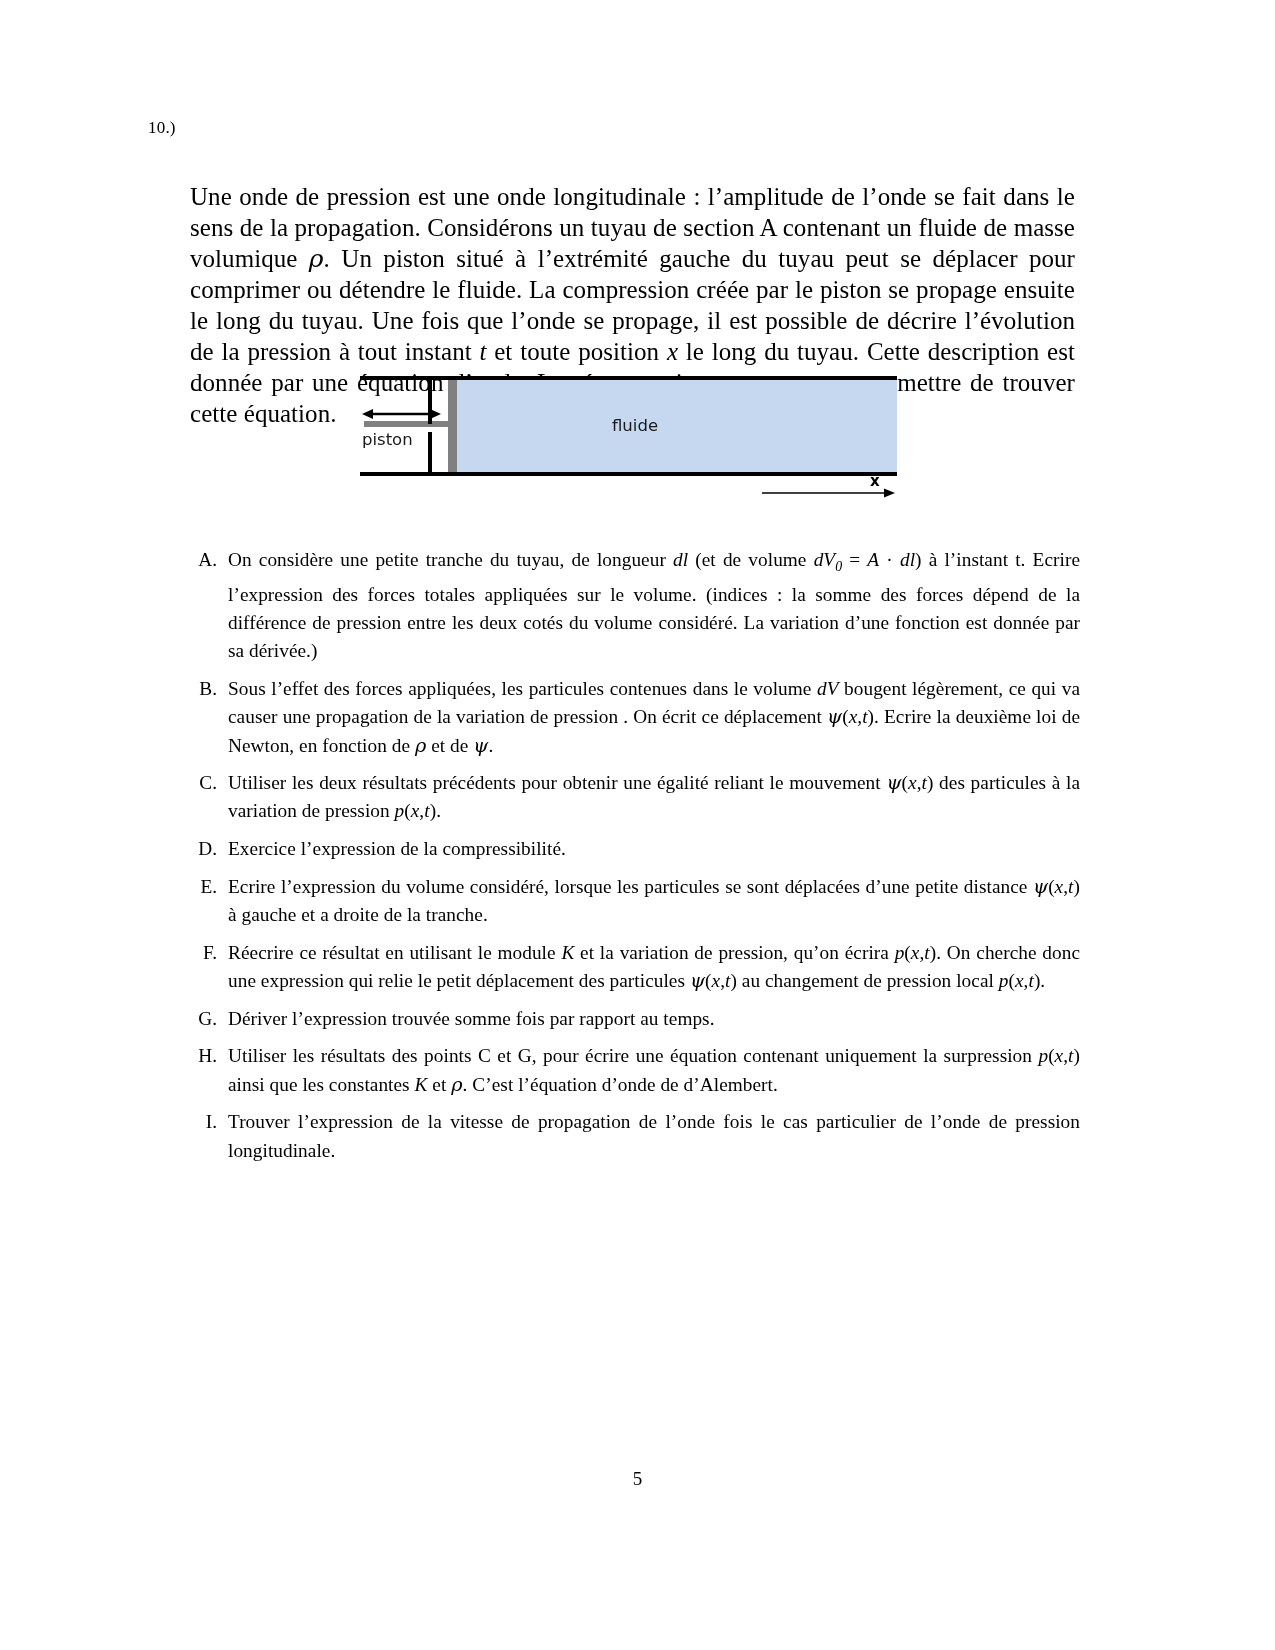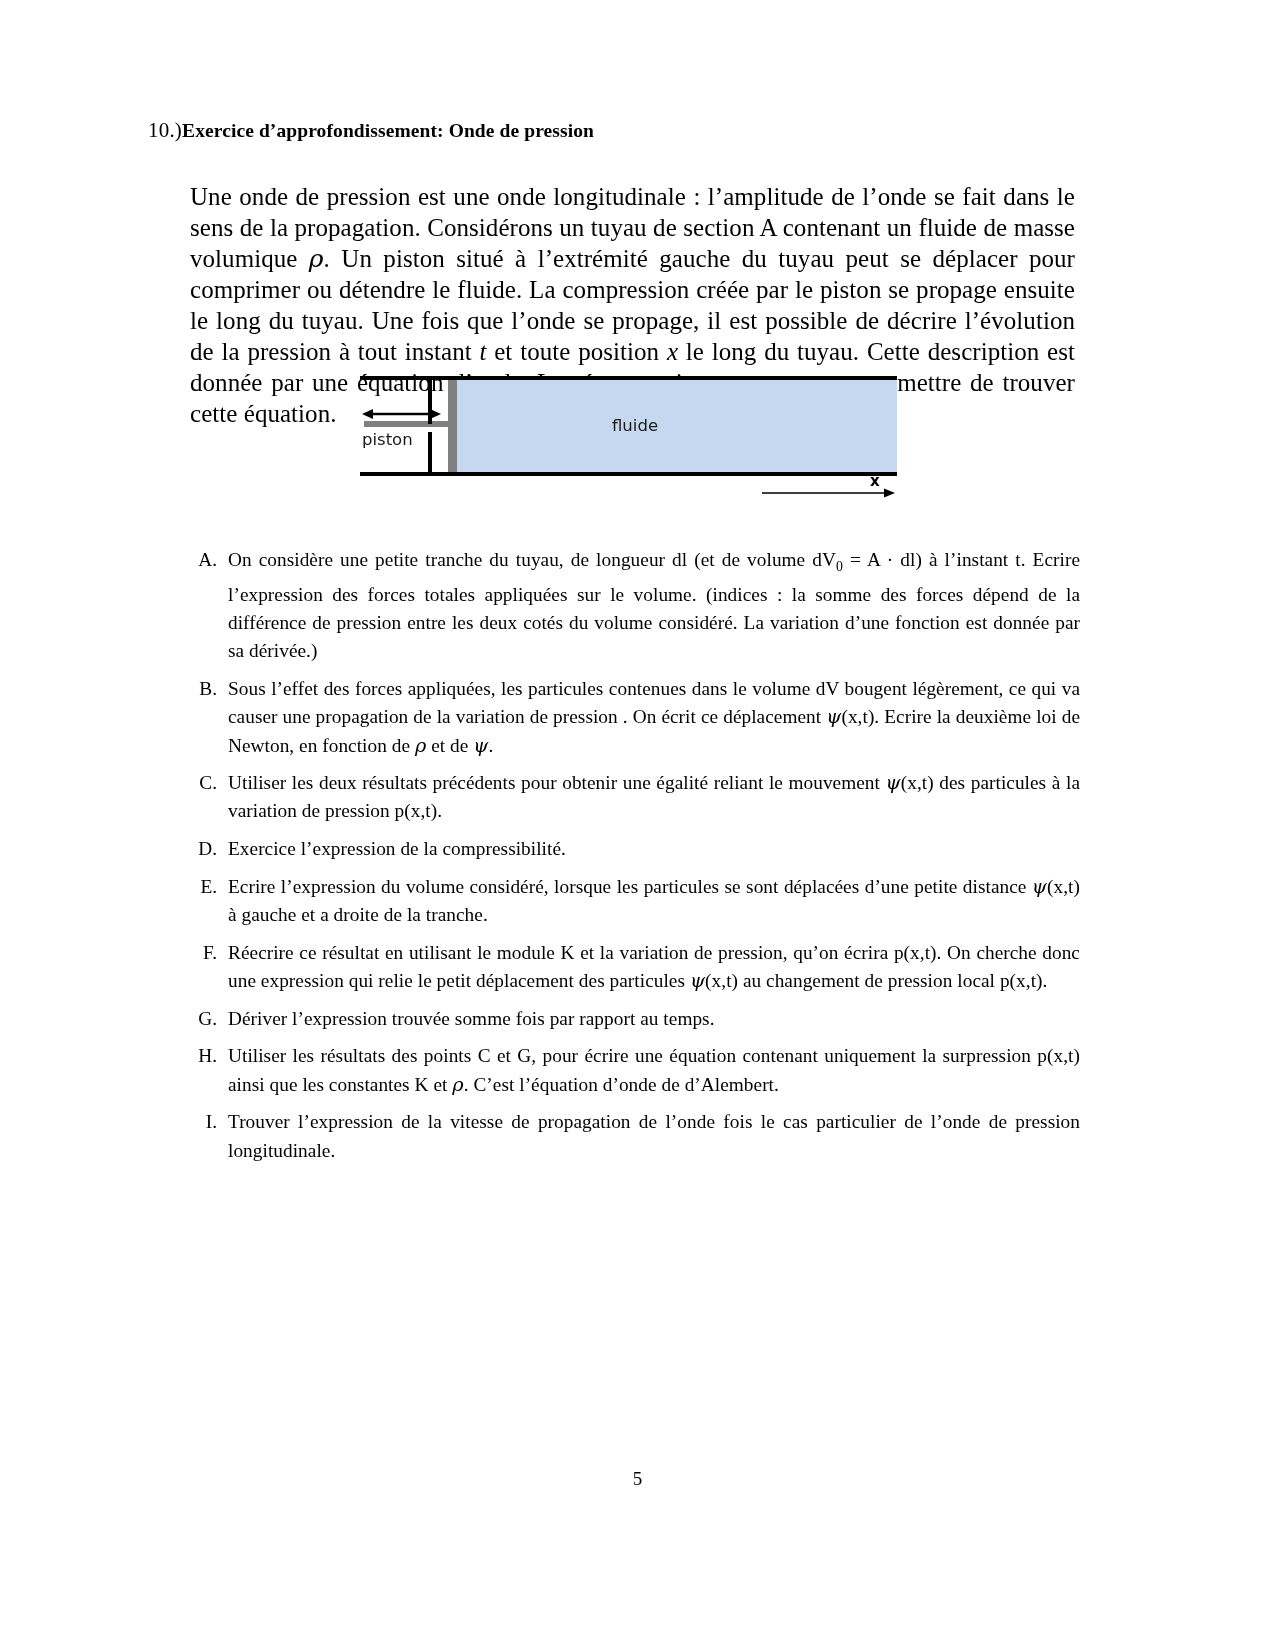--- a/index.html
+++ b/index.html
@@ -20,23 +20,24 @@
   
   .ex-head {
     position: absolute;
     left: 148px;
     top: 118px;
     width: 940px;
     display: flex;
     align-items: baseline;
   }
   .ex-number {
-    font-size: 21px;
+    font-size: 17px;
     letter-spacing: .2px;
     white-space: nowrap;
+    margin-right: 10px;
   }
   .ex-title {
     font-size: 19.5px;
     font-weight: bold;
     letter-spacing: .1px;
     white-space: nowrap;
   }
 
   
   .intro {
@@ -98,42 +99,41 @@
     font-size: 19.3px;
     line-height: 28.2px;
   }
   .step-body {
     flex: 1;
     text-align: justify;
     text-justify: inter-word;
     hyphens: none;
     letter-spacing: .05px;
   }
-  .step-body .mi { }
+  .step-body .mi { font-style: italic; }
   .step-body .gk { font-style: italic; font-family: "DejaVu Serif", serif; }
   .step-body sub { font-size: .72em; }
 
   
   .page-number {
     position: absolute;
     left: 0;
     top: 1468px;
     width: 1275px;
     text-align: center;
     font-size: 19px;
   }
 </style>
 </head>
 <body>
 
 <div class="page">
 
   <div class="ex-head">
     <span class="ex-number">10.)</span>
-    <span class="ex-title">Exercice d’approfondissement: Onde de pression</span>
   </div>
 
   <p class="intro">
     Une onde de pression est une onde longitudinale : l’amplitude de l’onde se fait dans le sens de la
     propagation. Considérons un tuyau de section A contenant un fluide de masse volumique <span class="gk">ρ</span>. Un
     piston situé à l’extrémité gauche du tuyau peut se déplacer pour comprimer ou détendre le fluide. La
     compression créée par le piston se propage ensuite le long du tuyau. Une fois que l’onde se propage, il
     est possible de décrire l’évolution de la pression à tout instant <span class="mi">t</span> et toute position <span class="mi">x</span> le long du tuyau.
     Cette description est donnée par une équation d’onde. Les étapes suivantes vont nous permettre de
     trouver cette équation.

